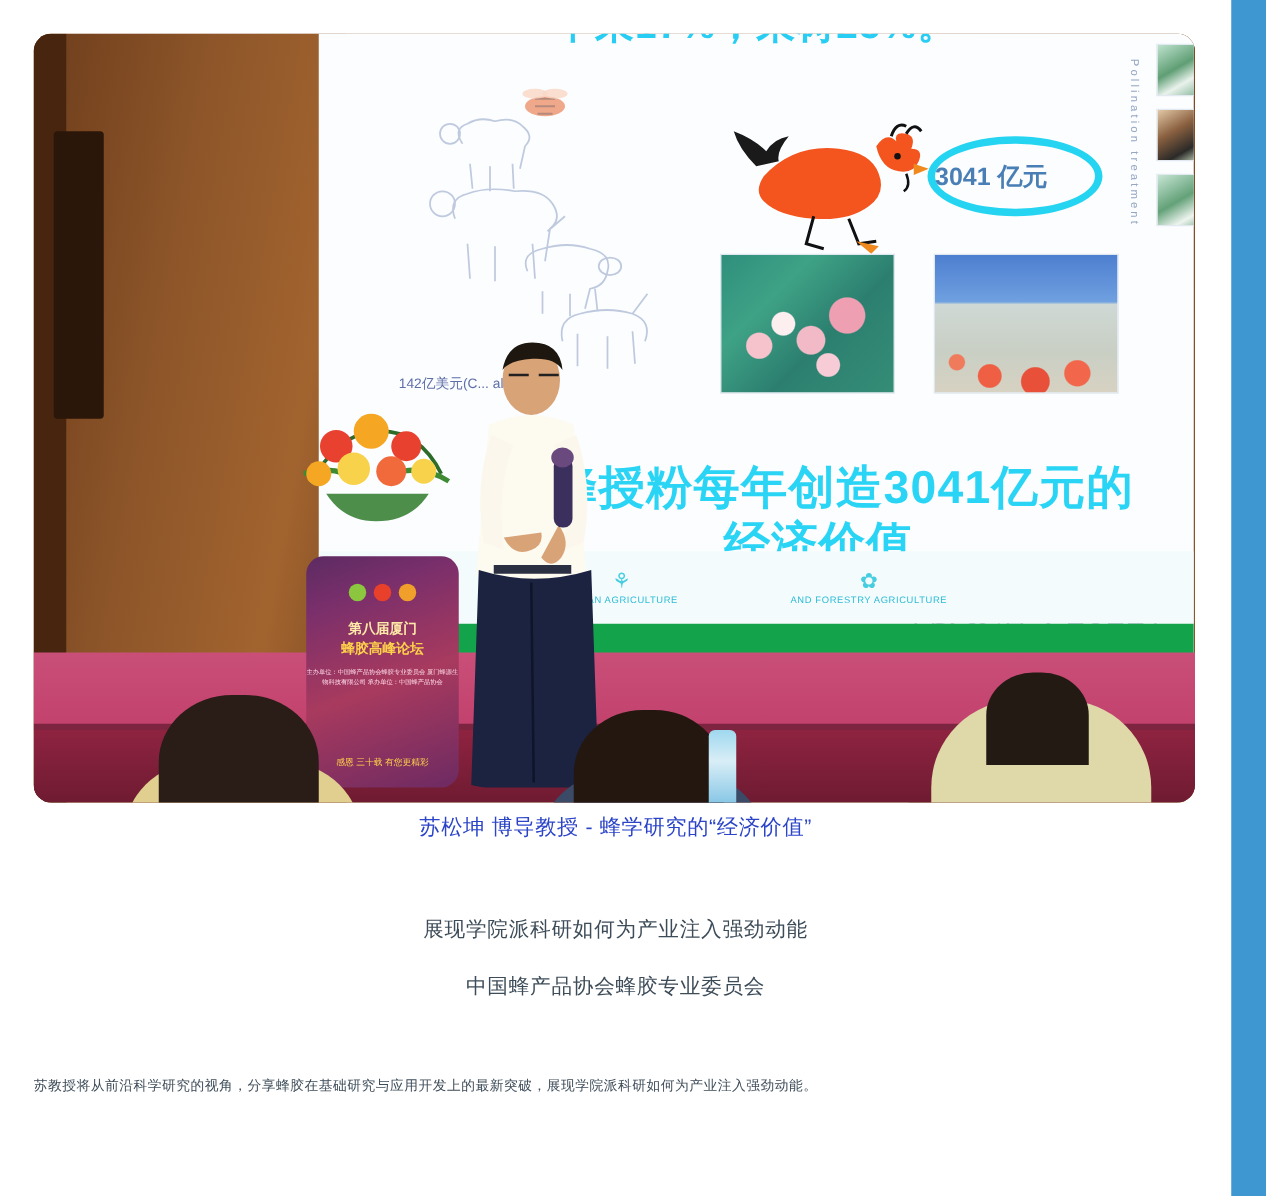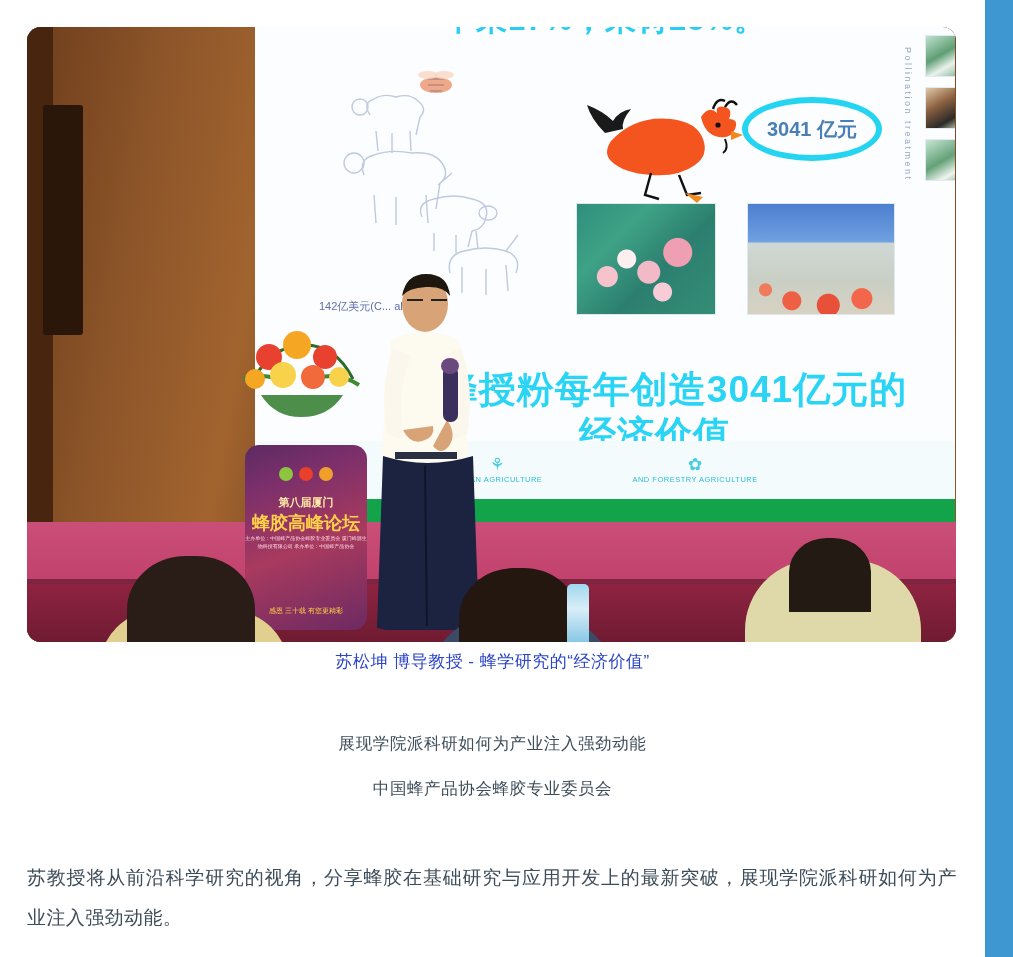--- a/index.html
+++ b/index.html
@@ -87,25 +87,25 @@
     position: absolute; left: 64px; top: 282px;
     font-size: 11px; color: #5f6fa8;
     white-space: nowrap;
   }
 
   
   .rooster { position: absolute; left: 320px; top: 58px; width: 190px; height: 130px; }
 
   
   .ellipse-badge {
-    position: absolute; left: 487px; top: 80px;
+    position: absolute; left: 487px; top: 92px;
     width: 140px; height: 64px;
     border: 6px solid #25d4f0;
     border-radius: 50%;
-    display: flex; align-items: center; justify-content: center;
+    display: flex; align-items: center; 
   }
   .ellipse-badge span {
     font-size: 20px; font-weight: bold;
     color: #4a7fb5; white-space: nowrap;
   }
 
   
   .slide-photo {
     position: absolute;
     border: 1px solid #dfe7ef;
@@ -208,21 +208,21 @@
     background: linear-gradient(160deg, #5c2b62 0%, #7a2f6b 20%, #a83a5e 55%, #6d2a62 100%);
     border-radius: 14px;
     overflow: hidden;
   }
   .podium-line1, .podium-line2 {
     position: absolute; left: 0; width: 100%;
     text-align: center; color: #ffe9a8;
     font-weight: bold; white-space: nowrap;
   }
   .podium-line1 { top: 50px; font-size: 11px; }
-  .podium-line2 { top: 66px; font-size: 18px; color: #ffd24a; font-family: Liberation Mono, monospace; }
+  .podium-line2 { top: 66px; font-size: 11px; color: #ffd24a; font-family: Liberation Mono, monospace; }
   .podium-sub {
     position: absolute; left: 0; top: 90px; width: 100%;
     text-align: center; font-size: 5px; color: #ffd9e6; line-height: 1.5;
   }
   .podium-logos {
     position: absolute; left: 0; top: 22px; width: 100%;
     display: flex; justify-content: center; gap: 6px;
   }
   .pl { width: 14px; height: 14px; border-radius: 50%; }
   .pl1 { background: #8cc63f; }
@@ -279,21 +279,21 @@
     letter-spacing: .6px;
   }
   .cred-1 { top: 733px; }
   .cred-2 { top: 778px; }
 
   
   .body-para {
     position: absolute;
     left: 27px; top: 858px;
     width: 930px;
-    font-size: 19px;
+    font-size: 11px;
     line-height: 2.1;
     color: #3d4c59;
     letter-spacing: .4px;
     text-align: justify;
   }
 </style>
 </head>
 <body>
 
 <div id="page">

